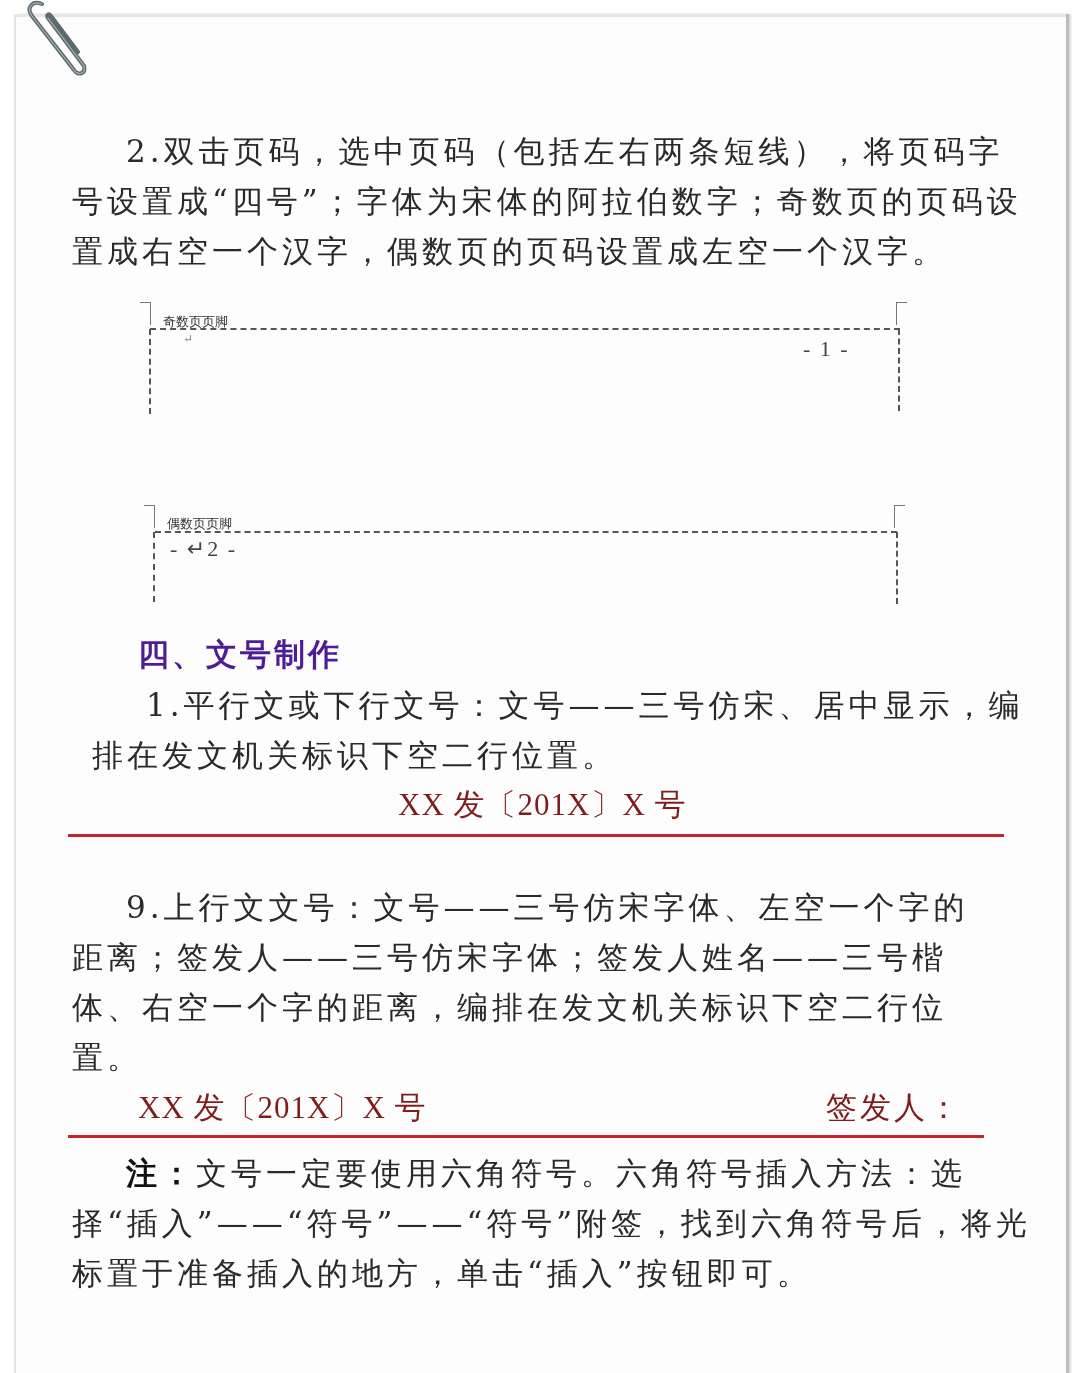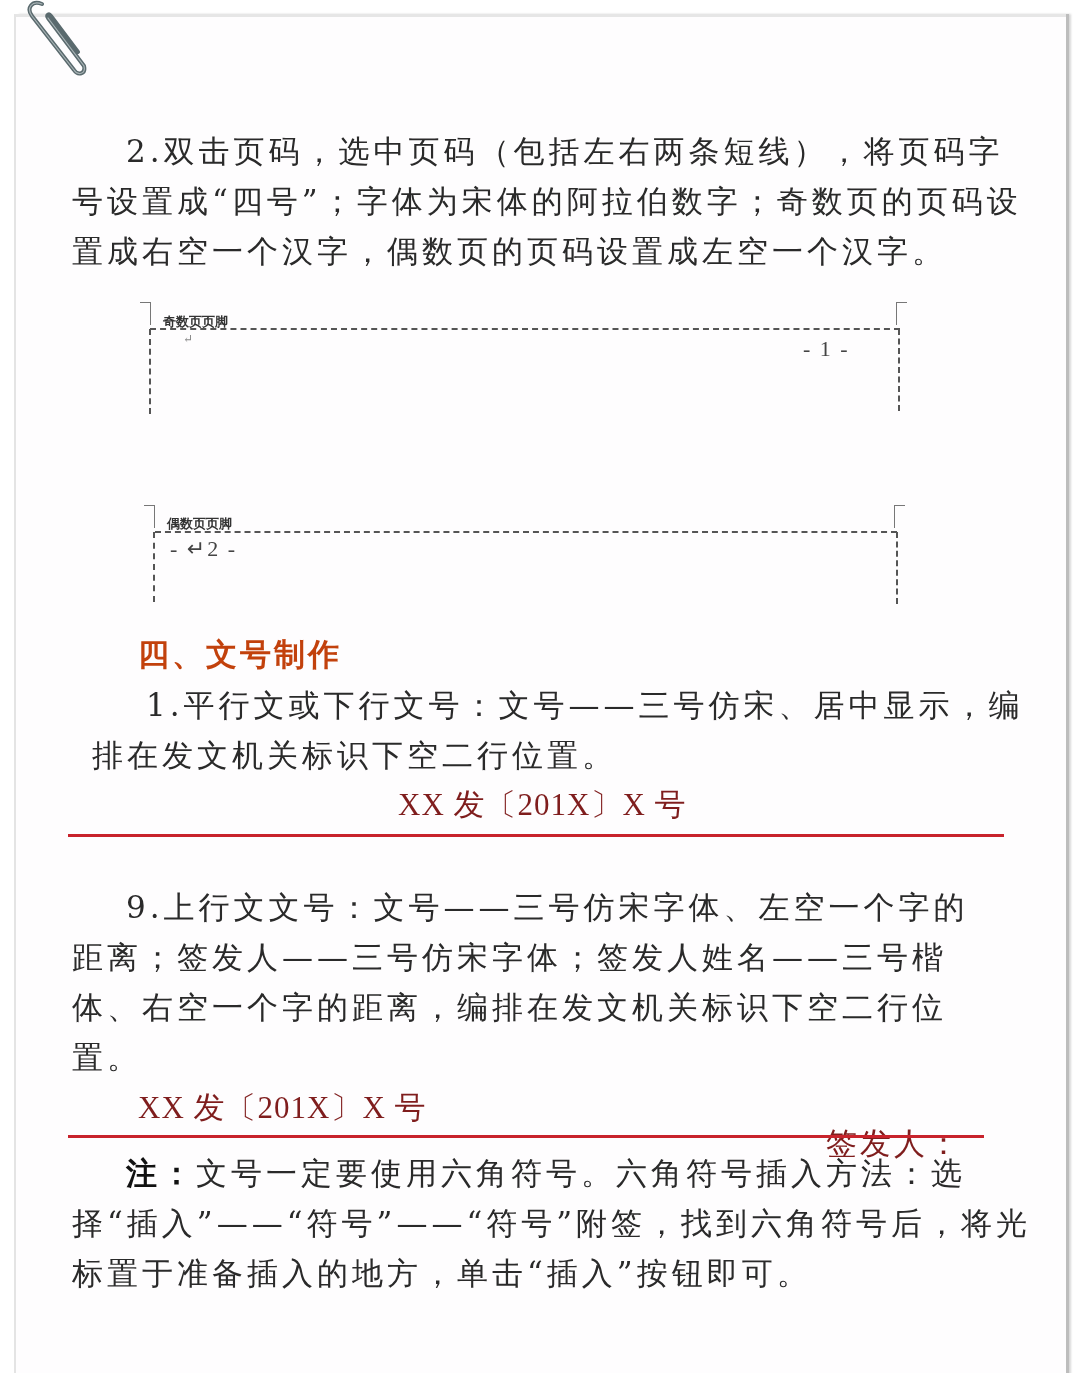--- a/index.html
+++ b/index.html
@@ -4,27 +4,27 @@
 <style>
   html, body { margin:0; padding:0; }
   body { width:1080px; height:1373px; background:#ffffff; position:relative; overflow:hidden;
          font-family:"DejaVu Serif","Liberation Serif",serif; color:#2a2a2a; }
   .sheet { position:absolute; left:14px; top:14px; width:1050px; height:1380px; background:#fefdfe;
            border-left:2px solid #e4e4e4; border-top:3px solid #e6e6e6;
            box-shadow: 3px 0 0 #bdbdbd, 5px 0 2px #d8d8d8; }
   .clip { position:absolute; left:22px; top:0px; width:70px; height:80px; }
   .para { position:absolute; left:72px; width:960px; font-size:31px; line-height:50px; letter-spacing:4px; margin:0; }
   .indent { text-indent:54px; }
-  .heading { position:absolute; left:138px; font-size:31px; font-weight:bold; letter-spacing:3px; font-family:"DejaVu Sans","Liberation Sans",sans-serif; color:#c2410c; }
+  .heading { position:absolute; left:138px; font-size:31px; font-weight:bold; letter-spacing:3px; font-family:"DejaVu Sans","Liberation Sans",sans-serif; color:#4c1d95; }
   .dash-top { position:absolute; height:0; border-top:2px dashed #555; }
   .dash-v { position:absolute; width:0; border-left:2px dashed #555; }
   .corner { position:absolute; width:10px; height:22px; border-top:1px solid #777; }
   .corner.l { border-right:1px solid #777; }
   .corner.r { border-left:1px solid #777; }
-  .flabel { position:absolute; font-size:13px; font-family:"DejaVu Sans","Liberation Sans",sans-serif; color:#333; letter-spacing:0;font-weight:bold; }
+  .flabel { position:absolute; font-size:13px; font-family:"DejaVu Sans","Liberation Sans",sans-serif; color:#333; letter-spacing:0; }
   .pnum { position:absolute; font-size:22px; color:#444; letter-spacing:2px; font-family:"Liberation Serif",serif; }
   .ret { position:absolute; font-size:12px; color:#888; }
   .docnum { position:absolute; font-size:31px; letter-spacing:1px; font-family:"Liberation Serif","DejaVu Serif",serif; color:#7f1d1d; }
   .redline { position:absolute; height:3px; background:#c8232c; }
   b.note { font-weight:bold; color:#111; }
 </style>
 </head>
 <body>
 
 <div class="sheet"></div>
@@ -60,16 +60,16 @@
 <div class="heading" style="top:634px;">四、文号制作</div>
 
 <p class="para indent" style="top:680px;margin-left:20px;">1.平行文或下行文号：文号——三号仿宋、居中显示，编排在发文机关标识下空二行位置。</p>
 
 <span class="docnum" style="left:398px; top:784px;">XX 发〔201X〕X 号</span>
 <div class="redline" style="left:68px; top:834px; width:936px;"></div>
 
 <p class="para indent" style="top:882px; width:920px;">9.上行文文号：文号——三号仿宋字体、左空一个字的距离；签发人——三号仿宋字体；签发人姓名——三号楷体、右空一个字的距离，编排在发文机关标识下空二行位置。</p>
 
 <span class="docnum" style="left:138px; top:1087px;">XX 发〔201X〕X 号</span>
-<span class="docnum" style="left:826px; top:1123px; letter-spacing:3px;">签发人：</span>
+<span class="docnum" style="left:826px; top:1087px; letter-spacing:3px;">签发人：</span>
 <div class="redline" style="left:68px; top:1135px; width:916px;"></div>
 
 <p class="para indent" style="top:1148px;"><b class="note">注：</b><span>文号一定要使用六角符号。六角符号插入方法：选择“插入”——“符号”——“符号”附签，找到六角符号后，将光标置于准备插入的地方，单击“插入”按钮即可。</span></p>
 
 </body></html>

